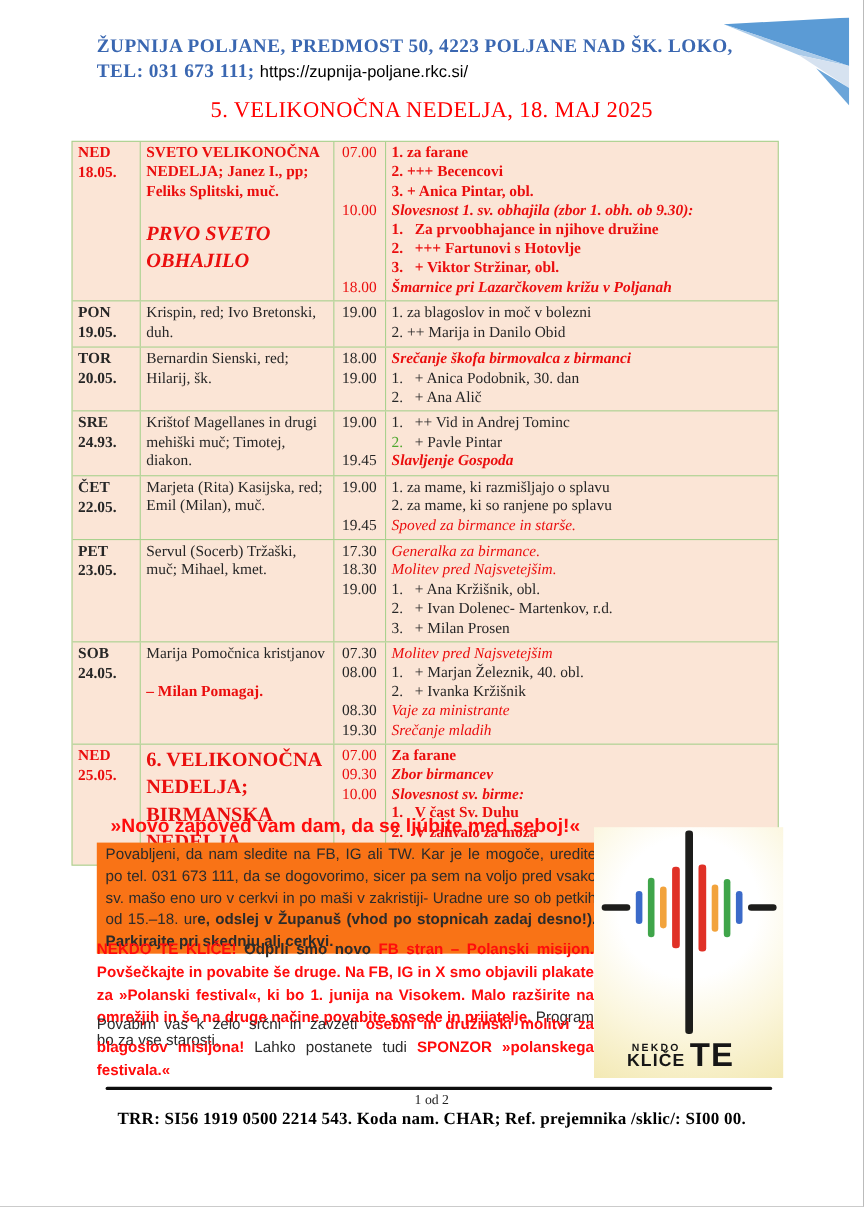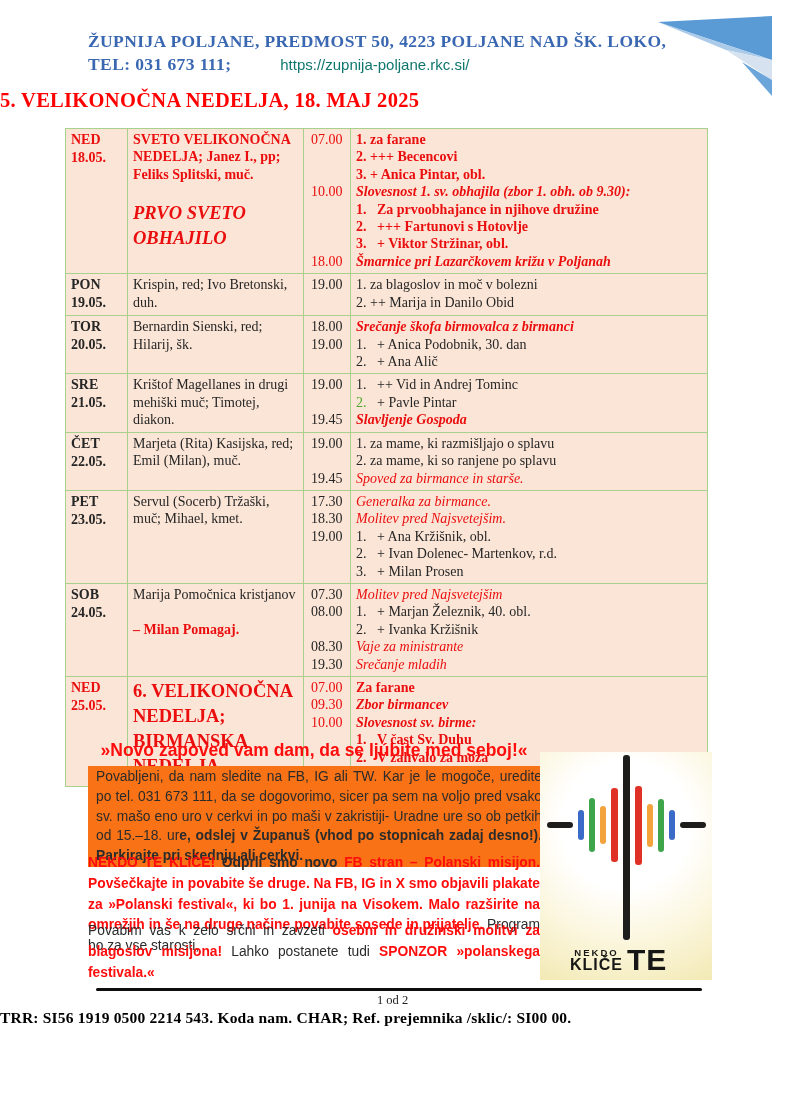--- a/index.html
+++ b/index.html
@@ -4,23 +4,23 @@
 <style>
   html,body{margin:0;padding:0;background:#888;}
   .page{position:relative;width:785px;height:1097px;background:#ffffff;margin:0 auto;
         font-family:"Liberation Serif",serif;overflow:hidden;}
 
   
   .hdr{position:absolute;left:88px;top:30px;width:600px;color:#3a67b1;}
   .hdr-line1{font-weight:bold;font-size:17.5px;letter-spacing:.4px;line-height:23px;white-space:nowrap;}
   .hdr-line2{font-weight:bold;font-size:17.5px;letter-spacing:.4px;line-height:23px;}
   .hdr-url{font-family:"Liberation Sans",sans-serif;font-weight:normal;font-size:15px;letter-spacing:0;
-           color:#0f766e;text-decoration:none;margin-left:44px;}
-  .title{position:absolute;left:0;top:89px;width:785px;color:#ff0000;
-         font-weight:bold;font-size:20.5px;letter-spacing:.3px;}
+           color:#000000;text-decoration:none;}
+  .title{position:absolute;left:0;top:89px;width:785px;text-align:center;color:#ff0000;
+         font-weight:normal;font-size:20.5px;letter-spacing:.3px;}
 
   
   .tri{position:absolute;top:16px;right:13px;width:142px;height:80px;}
 
   
   .sched{position:absolute;left:65px;top:128px;width:641px;border:1px solid #a9d18e;
          background:#fbe5d6;}
   .trow{display:grid;grid-template-columns:62px 176px 47px 1fr;border-bottom:1px solid #a9d18e;}
   .trow:last-child{border-bottom:none;}
   .c{border-right:1px solid #a9d18e;padding:2px 4px 3px 5px;color:#262626;}
@@ -57,21 +57,21 @@
   .logo-words{position:absolute;left:30px;bottom:8px;display:flex;align-items:flex-end;gap:4px;
               font-family:"Liberation Sans",sans-serif;color:#161616;}
   .lw-nekdo{font-weight:bold;font-size:9.5px;letter-spacing:2px;text-align:center;}
   .lw-klice{font-weight:bold;font-size:16px;letter-spacing:1px;line-height:14px;}
   .lw-te{font-weight:bold;font-size:30px;line-height:24px;letter-spacing:1px;}
 
   
   .foot-line{position:absolute;left:96px;top:988px;width:606px;height:3px;background:#0d0d0d;
              border-radius:2px;}
   .pageno{position:absolute;left:0;top:993px;width:785px;text-align:center;font-size:12.5px;color:#222;}
-  .trr{position:absolute;left:0;top:1009px;width:785px;font-weight:bold;
+  .trr{position:absolute;left:0;top:1009px;width:785px;text-align:center;font-weight:bold;
        font-size:15.5px;letter-spacing:.2px;color:#000;}
 </style>
 </head>
 <body>
 
 <div class="page">
 
   <div class="hdr">
     <div class="hdr-line1">ŽUPNIJA POLJANE, PREDMOST 50, 4223 POLJANE NAD ŠK. LOKO,</div>
     <div class="hdr-line2">
@@ -156,21 +156,21 @@
       <div class="c cint">
           <div class="ln red b i"><span>Srečanje škofa birmovalca z birmanci</span></div>
           <div class="ln "><span>1.&nbsp;&nbsp;&nbsp;+ Anica Podobnik, 30. dan</span></div>
           <div class="ln "><span>2.&nbsp;&nbsp;&nbsp;+ Ana Alič</span></div>
         </div>
     </div>
 
     <div class="trow">
       <div class="c cday">
         <div class="ln">SRE</div>
-        <div class="ln">21.05.</div>
+        <div class="ln">24.93.</div>
       </div>
       <div class="c csaints">
           <div class="ln "><span>Krištof Magellanes in drugi mehiški muč; Timotej, diakon.</span></div>
         </div>
       <div class="c ctimes">
           <div class="ln tm"><span>19.00</span></div>
           <div class="ln tm"><span>&nbsp;</span></div>
           <div class="ln tm"><span>19.45</span></div>
         </div>
       <div class="c cint">

